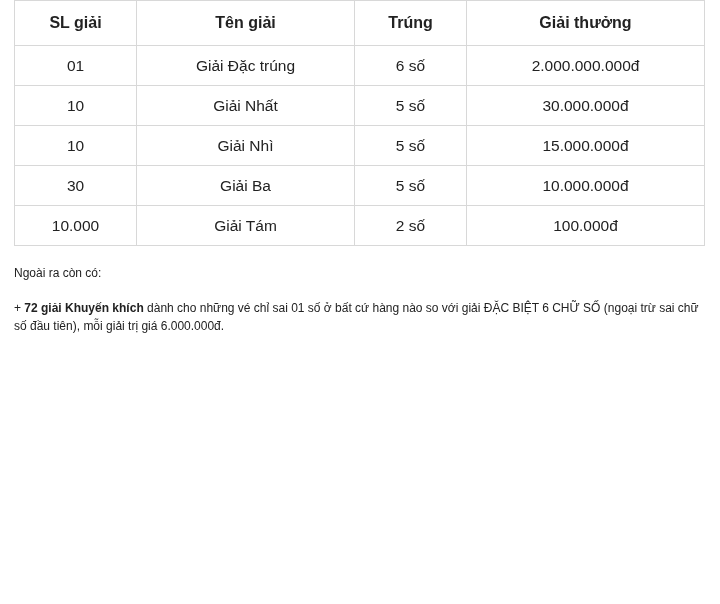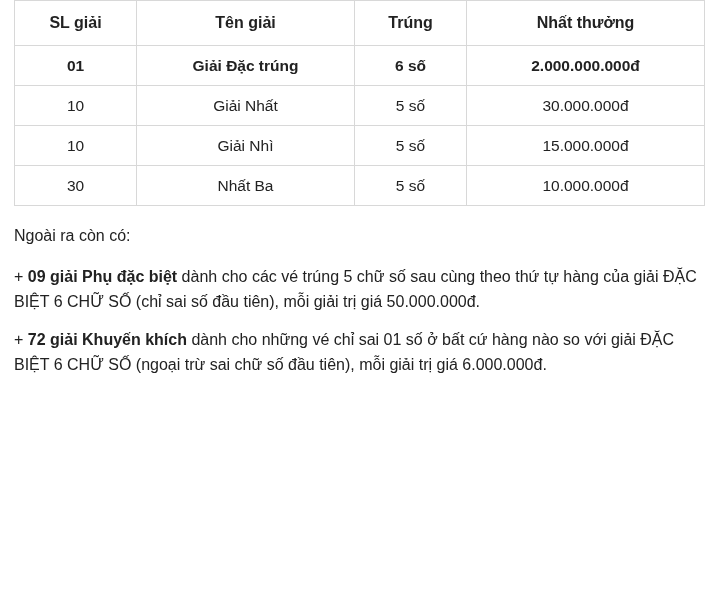--- a/index.html
+++ b/index.html
@@ -35,33 +35,33 @@
     color: #222222;
     height: 39px;
     padding: 0 4px;
   }
   table.prize-table thead th {
     font-weight: bold;
     font-size: 16px;
     height: 44px;
   }
   table.prize-table tbody tr.special td {
-    font-weight: bold;
+    font-weight: normal;
   }
   col.c1 { width: 122px; }
   col.c2 { width: 218px; }
   col.c3 { width: 112px; }
   col.c4 { width: 238px; }
 
   .notes {
     margin: 18px 14px 0 14px;
     width: 692px;
   }
   .note-line {
-    font-size: 16px;
+    font-size: 12px;
     line-height: 1.55;
     color: #222222;
     margin: 0 0 14px 0;
   }
   .note-line.first {
     margin-bottom: 16px;
   }
   .note-line b {
     font-weight: bold;
   }
@@ -76,21 +76,21 @@
       <col class="c1">
         <col class="c2">
         <col class="c3">
         <col class="c4">
     </colgroup>
     <thead>
       <tr>
         <th>SL giải</th>
         <th>Tên giải</th>
         <th>Trúng</th>
-        <th>Nhất thưởng</th>
+        <th>Giải thưởng</th>
       </tr>
     </thead>
     <tbody>
       <tr class="special">
         <td>01</td>
         <td>Giải Đặc trúng</td>
         <td>6 số</td>
         <td>2.000.000.000đ</td>
       </tr>
       <tr>
@@ -100,26 +100,31 @@
         <td>30.000.000đ</td>
       </tr>
       <tr>
         <td>10</td>
         <td>Giải Nhì</td>
         <td>5 số</td>
         <td>15.000.000đ</td>
       </tr>
       <tr>
         <td>30</td>
-        <td>Nhất Ba</td>
+        <td>Giải Ba</td>
         <td>5 số</td>
         <td>10.000.000đ</td>
+      </tr>
+      <tr>
+        <td>10.000</td>
+        <td>Giải Tám</td>
+        <td>2 số</td>
+        <td>100.000đ</td>
       </tr>
     </tbody>
   </table>
 
   <div class="notes">
     <p class="note-line first">Ngoài ra còn có:</p>
-    <p class="note-line"><span>+ </span><b>09 giải Phụ đặc biệt</b><span> dành cho các vé trúng 5 chữ số sau cùng theo thứ tự hàng của giải ĐẶC BIỆT 6 CHỮ SỐ (chỉ sai số đầu tiên), mỗi giải trị giá 50.000.000đ.</span></p>
     <p class="note-line"><span>+ </span><b>72 giải Khuyến khích</b><span> dành cho những vé chỉ sai 01 số ở bất cứ hàng nào so với giải ĐẶC BIỆT 6 CHỮ SỐ (ngoại trừ sai chữ số đầu tiên), mỗi giải trị giá 6.000.000đ.</span></p>
   </div>
 
 </div>
 
 </body></html>

